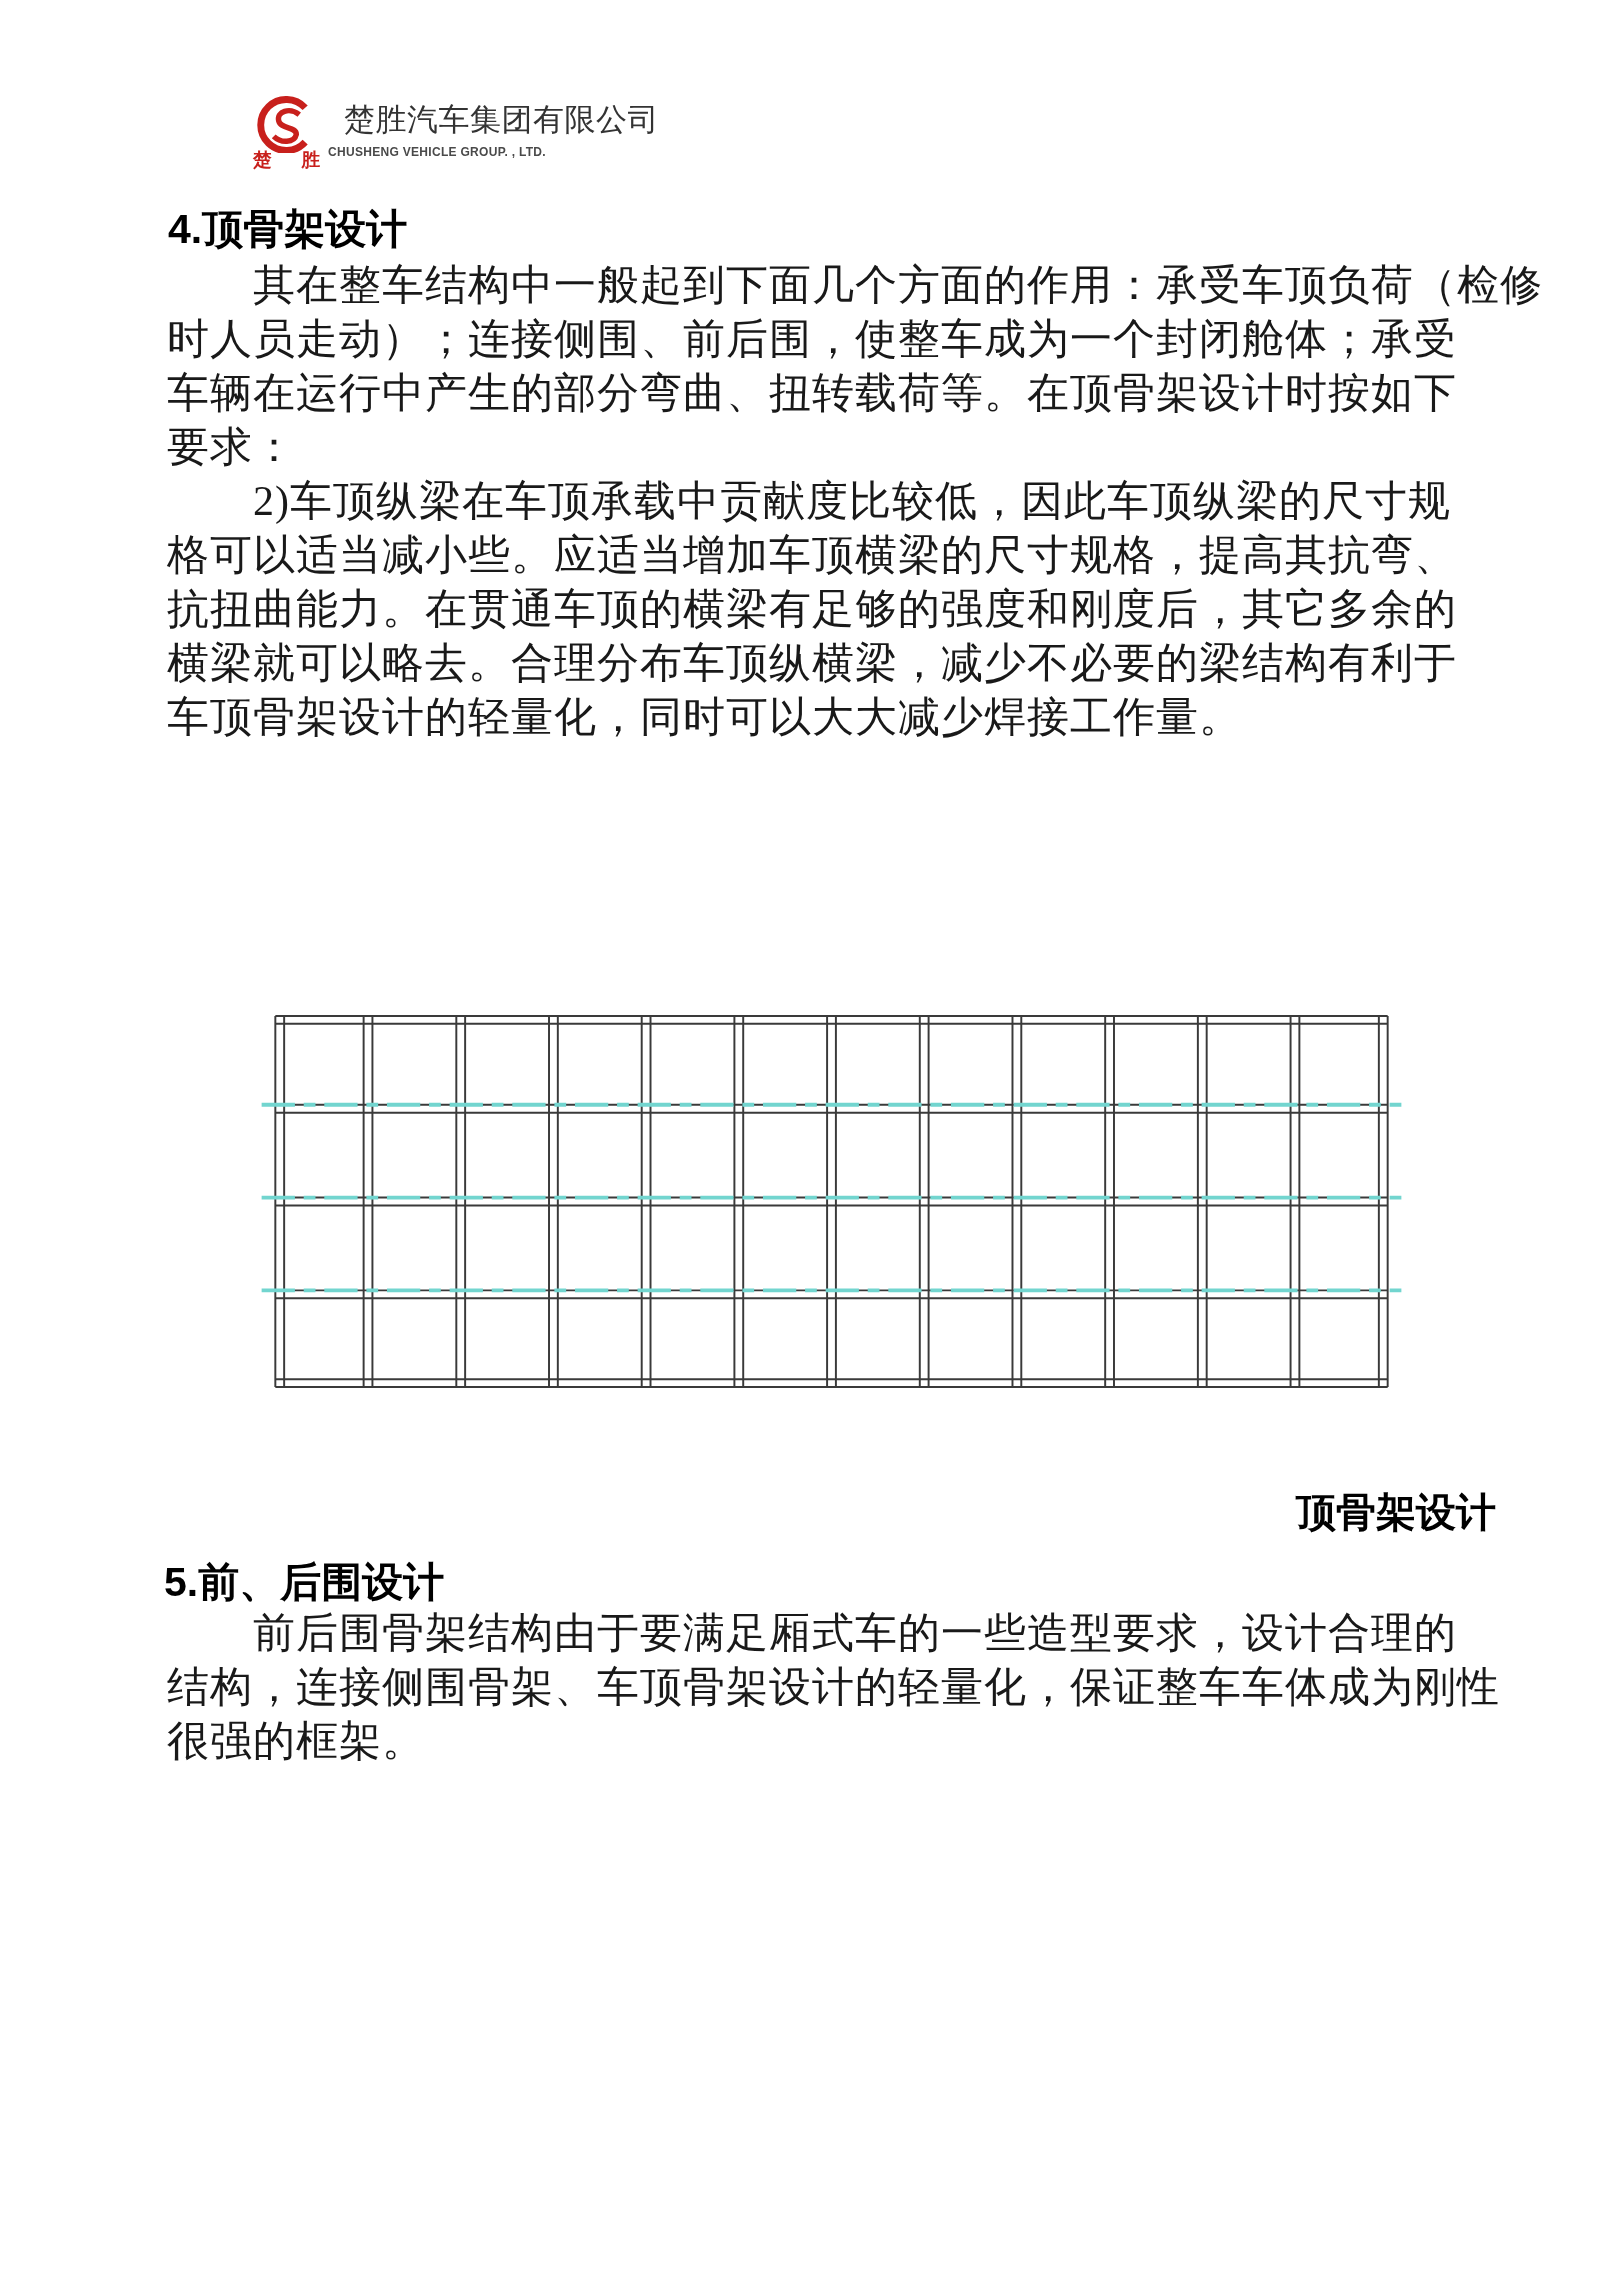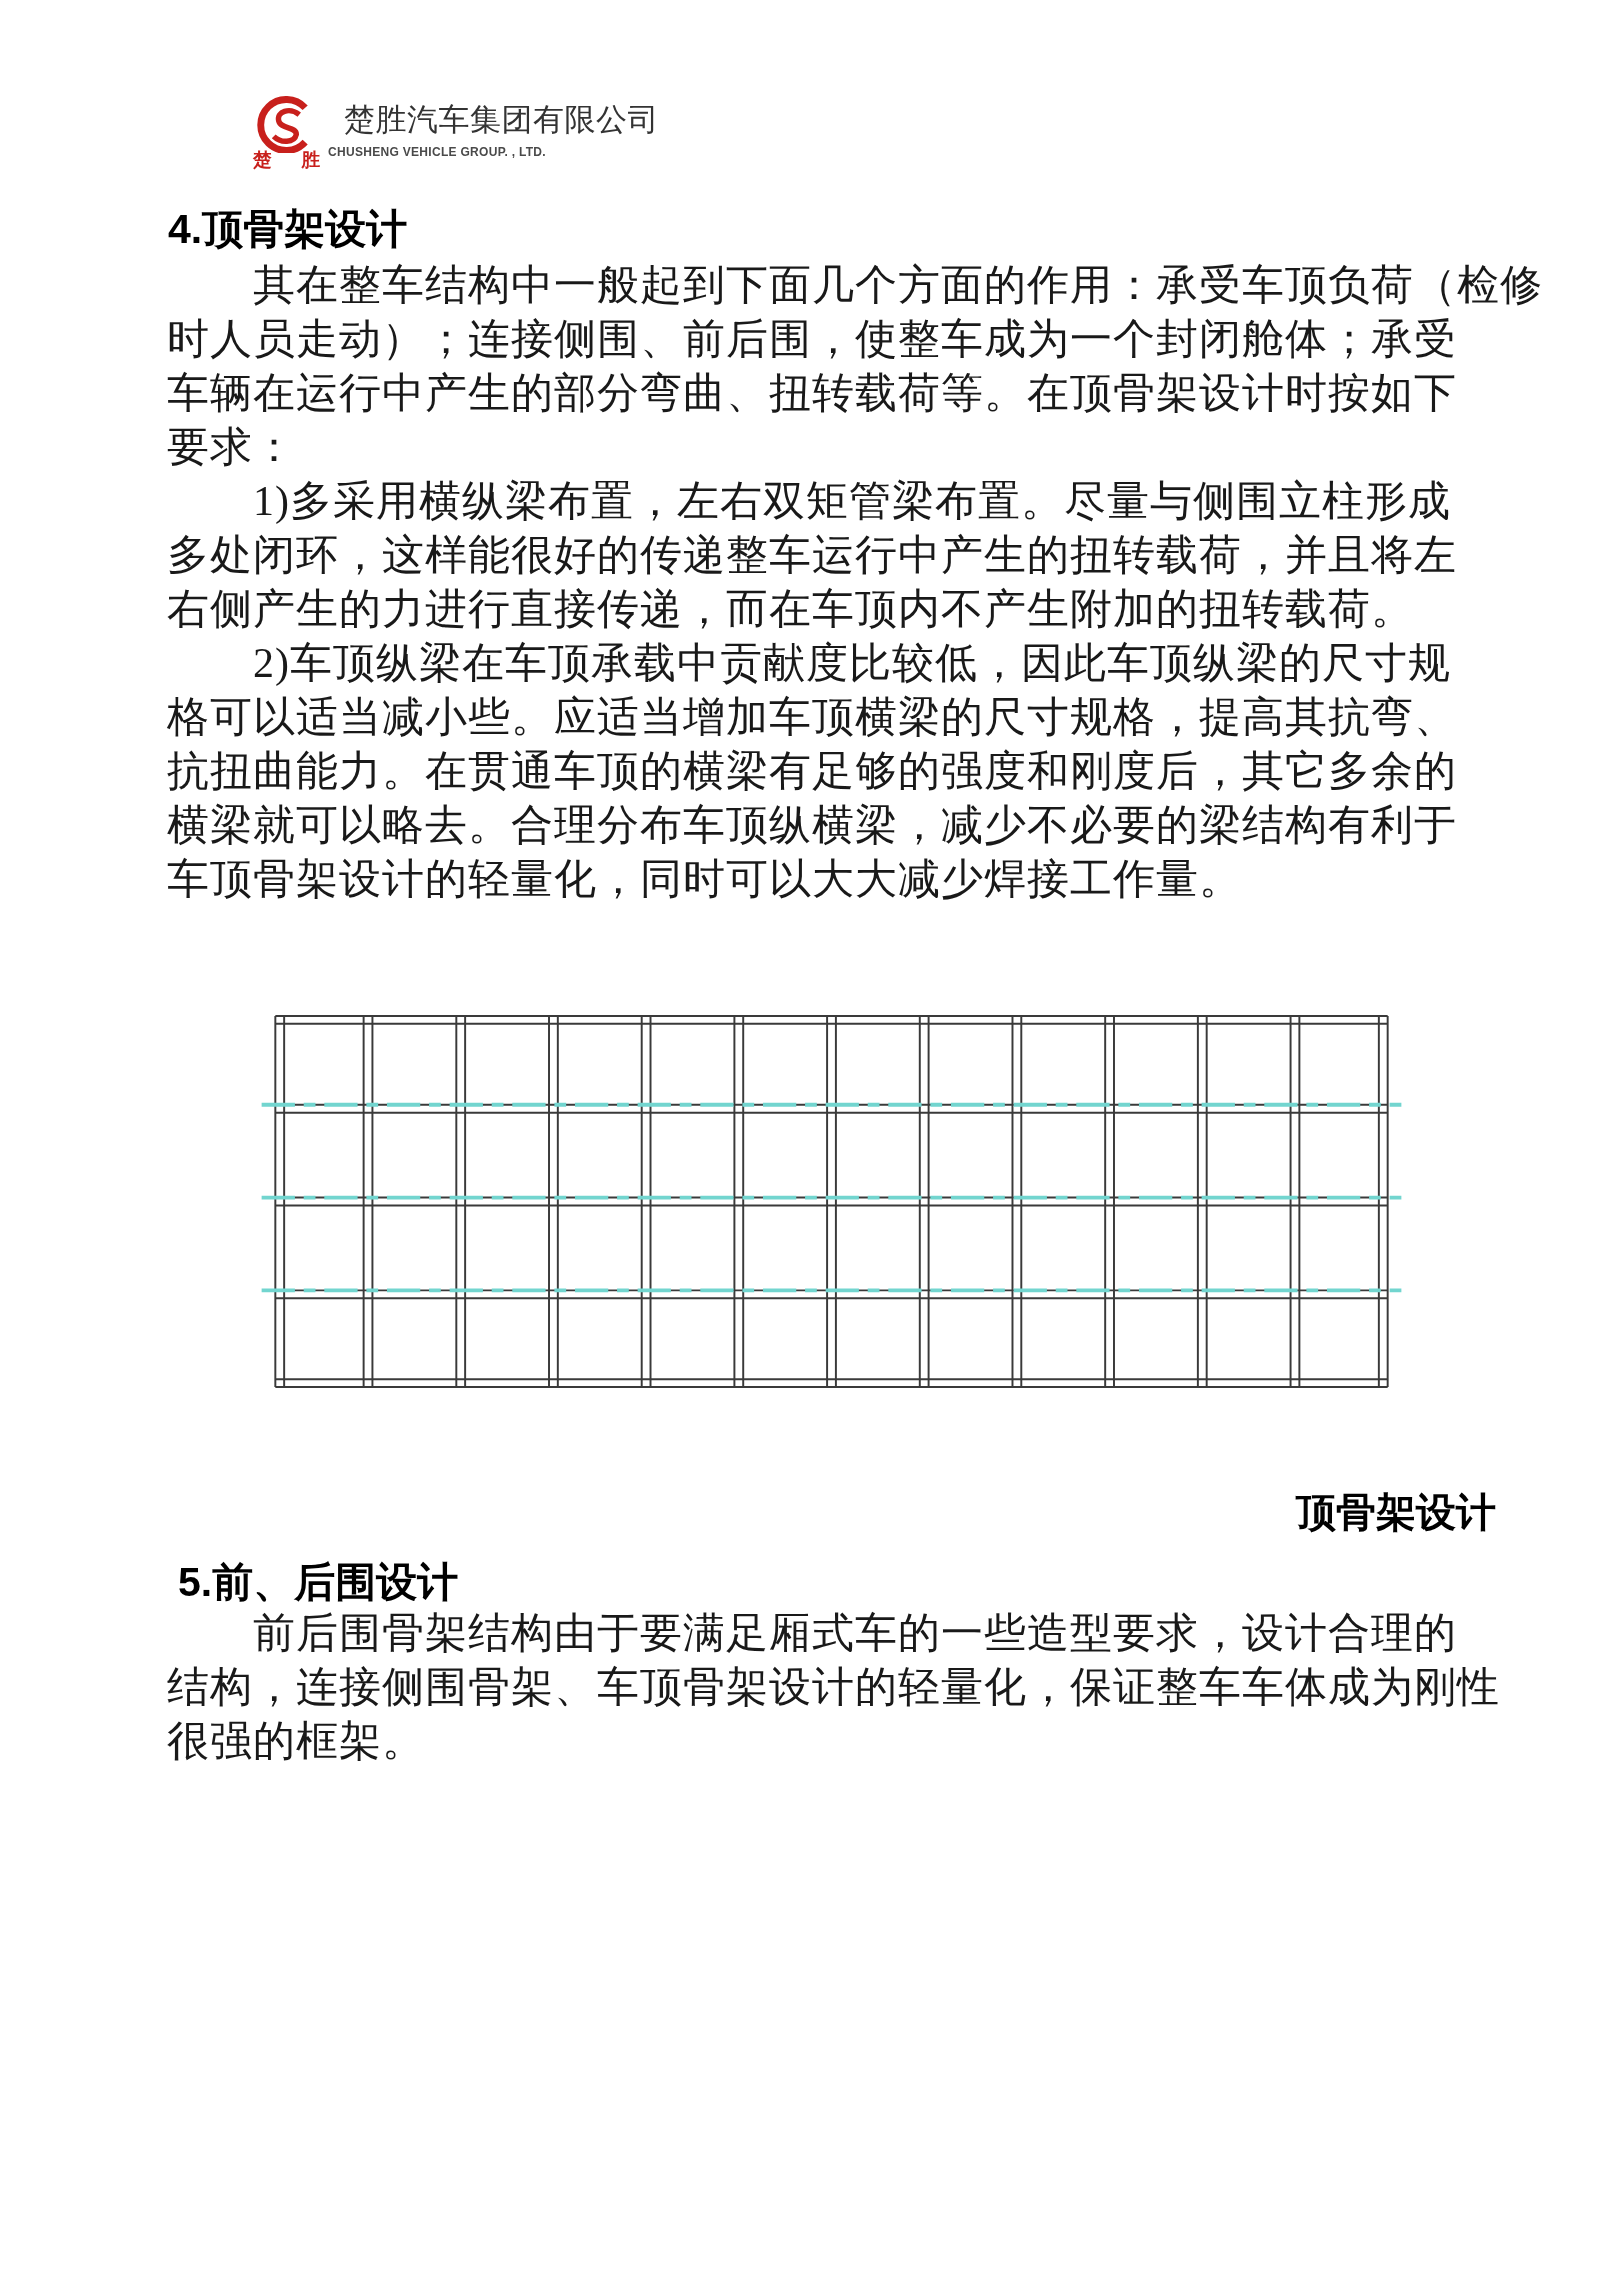--- a/index.html
+++ b/index.html
@@ -13,21 +13,21 @@
   #logo-seal{left:253px;top:147px;width:67px;display:flex;justify-content:space-between;
     font-size:18.6px;font-weight:bold;color:#c8201c;font-family:"Liberation Serif",serif;}
   #company-zh{left:344px;top:99px;font-family:"Liberation Sans",sans-serif;font-weight:normal;
     font-size:31px;letter-spacing:0.5px;color:#333333;white-space:nowrap;}
   #company-en{left:328px;top:145px;font-family:"Liberation Sans",sans-serif;font-weight:bold;
     font-size:12px;letter-spacing:0.3px;color:#4a4a4a;white-space:nowrap;}
   
   .heading{font-family:"Liberation Sans",sans-serif;font-weight:bold;color:#000;
     font-size:41px;line-height:45px;white-space:nowrap;}
   #heading4{left:168px;top:207px;}
-  #heading5{left:178px;top:1560px;}
+  #heading5{left:164px;top:1560px;}
   
   .bodytext{left:167px;width:1308px;font-size:42px;letter-spacing:1px;
     line-height:54px;color:#191919;}
   #body-block1{top:258px;}
   #body-block2{top:1606px;}
   .para{margin:0;padding:0;}
   .tline{height:54px;white-space:nowrap;}
   .para .tline:first-child{text-indent:86px;}
   
   #figure-grid{left:261px;top:1014px;width:1141px;height:376px;}
@@ -51,25 +51,20 @@
 <div class="abs" id="company-en">CHUSHENG VEHICLE GROUP. , LTD.</div>
 
 <div class="abs heading" id="heading4">4.顶骨架设计</div>
 
 <div class="abs bodytext" id="body-block1">
   <div class="para">
       <div class="tline">其在整车结构中一般起到下面几个方面的作用：承受车顶负荷（检修</div>
       <div class="tline">时人员走动）；连接侧围、前后围，使整车成为一个封闭舱体；承受</div>
       <div class="tline">车辆在运行中产生的部分弯曲、扭转载荷等。在顶骨架设计时按如下</div>
       <div class="tline">要求：</div>
-    </div>
-  <div class="para">
-      <div class="tline">1)多采用横纵梁布置，左右双矩管梁布置。尽量与侧围立柱形成</div>
-      <div class="tline">多处闭环，这样能很好的传递整车运行中产生的扭转载荷，并且将左</div>
-      <div class="tline">右侧产生的力进行直接传递，而在车顶内不产生附加的扭转载荷。</div>
     </div>
   <div class="para">
       <div class="tline">2)车顶纵梁在车顶承载中贡献度比较低，因此车顶纵梁的尺寸规</div>
       <div class="tline">格可以适当减小些。应适当增加车顶横梁的尺寸规格，提高其抗弯、</div>
       <div class="tline">抗扭曲能力。在贯通车顶的横梁有足够的强度和刚度后，其它多余的</div>
       <div class="tline">横梁就可以略去。合理分布车顶纵横梁，减少不必要的梁结构有利于</div>
       <div class="tline">车顶骨架设计的轻量化，同时可以大大减少焊接工作量。</div>
     </div>
 </div>
 

